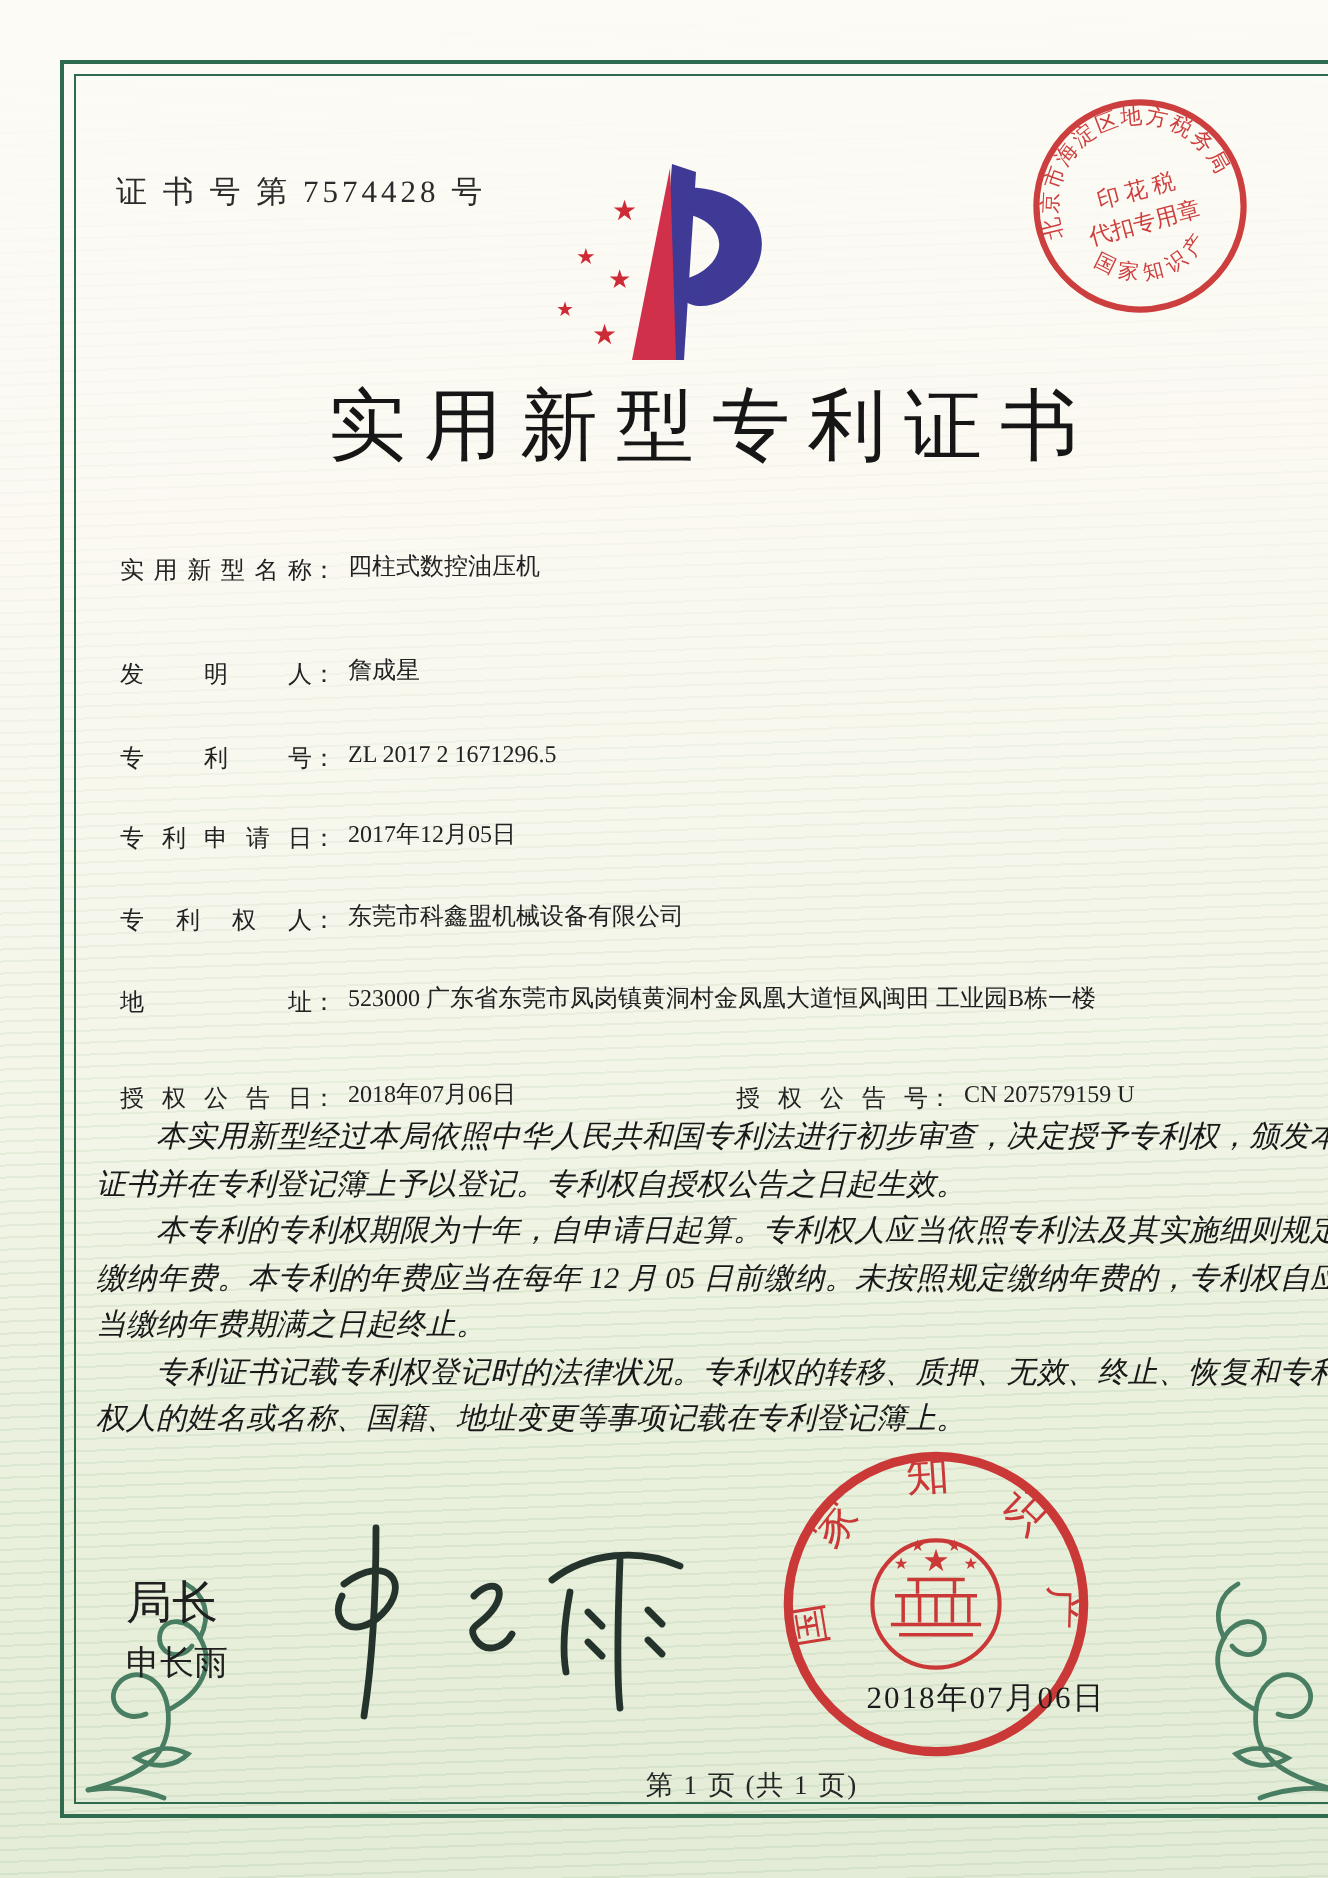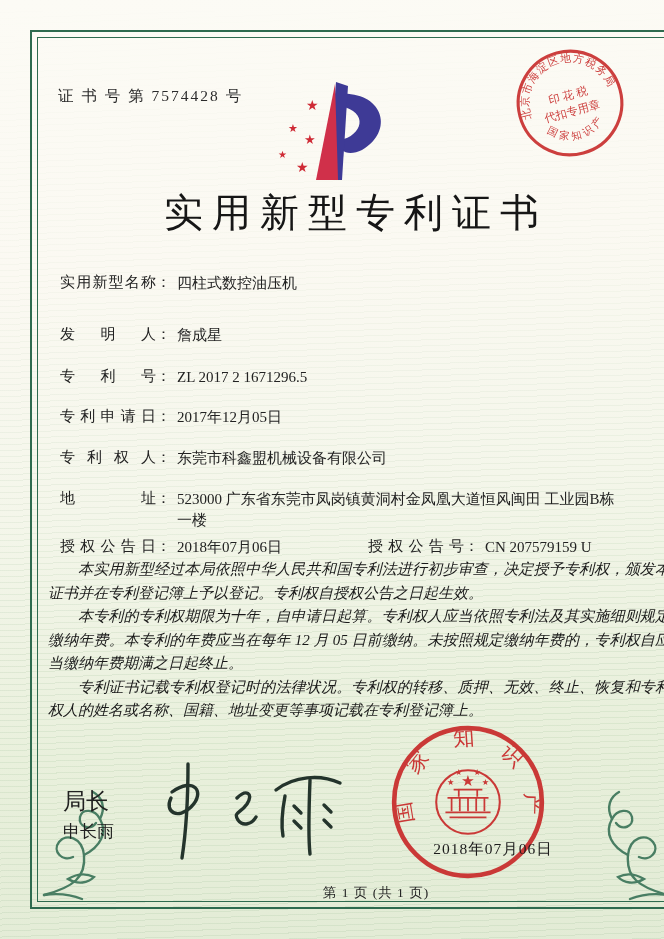--- a/index.html
+++ b/index.html
@@ -38,21 +38,21 @@
     position:absolute;left:58px;top:86px;
     font-size:15.5px;letter-spacing:2px;color:#2b2b2b;
   }
   .logo{position:absolute;left:266px;top:80px;width:136px;height:108px;}
   .title{
     position:absolute;left:0;right:0;top:186px;
     text-align:center;font-size:39px;letter-spacing:9px;
     color:#161616;font-weight:500;
   }
 
-  .frow{position:absolute;left:60px;display:flex;align-items:flex-start;font-size:15px;color:#222;}
+  .frow{position:absolute;left:60px;display:flex;align-items:flex-end;font-size:12px;color:#222;}
   .flabel{display:inline-block;width:96px;text-align:justify;text-align-last:justify;flex:none;}
   .fcolon{flex:none;margin:0 2px 0 0;}
   .fvalue{margin-left:4px;max-width:452px;line-height:21px;}
   .frow.r-grantno{left:368px;}
 
   .body-text{
     position:absolute;left:48px;right:42px;top:558px;
     font-size:15px;line-height:23.5px;font-style:italic;
     text-align:justify;color:#191919;
   }

